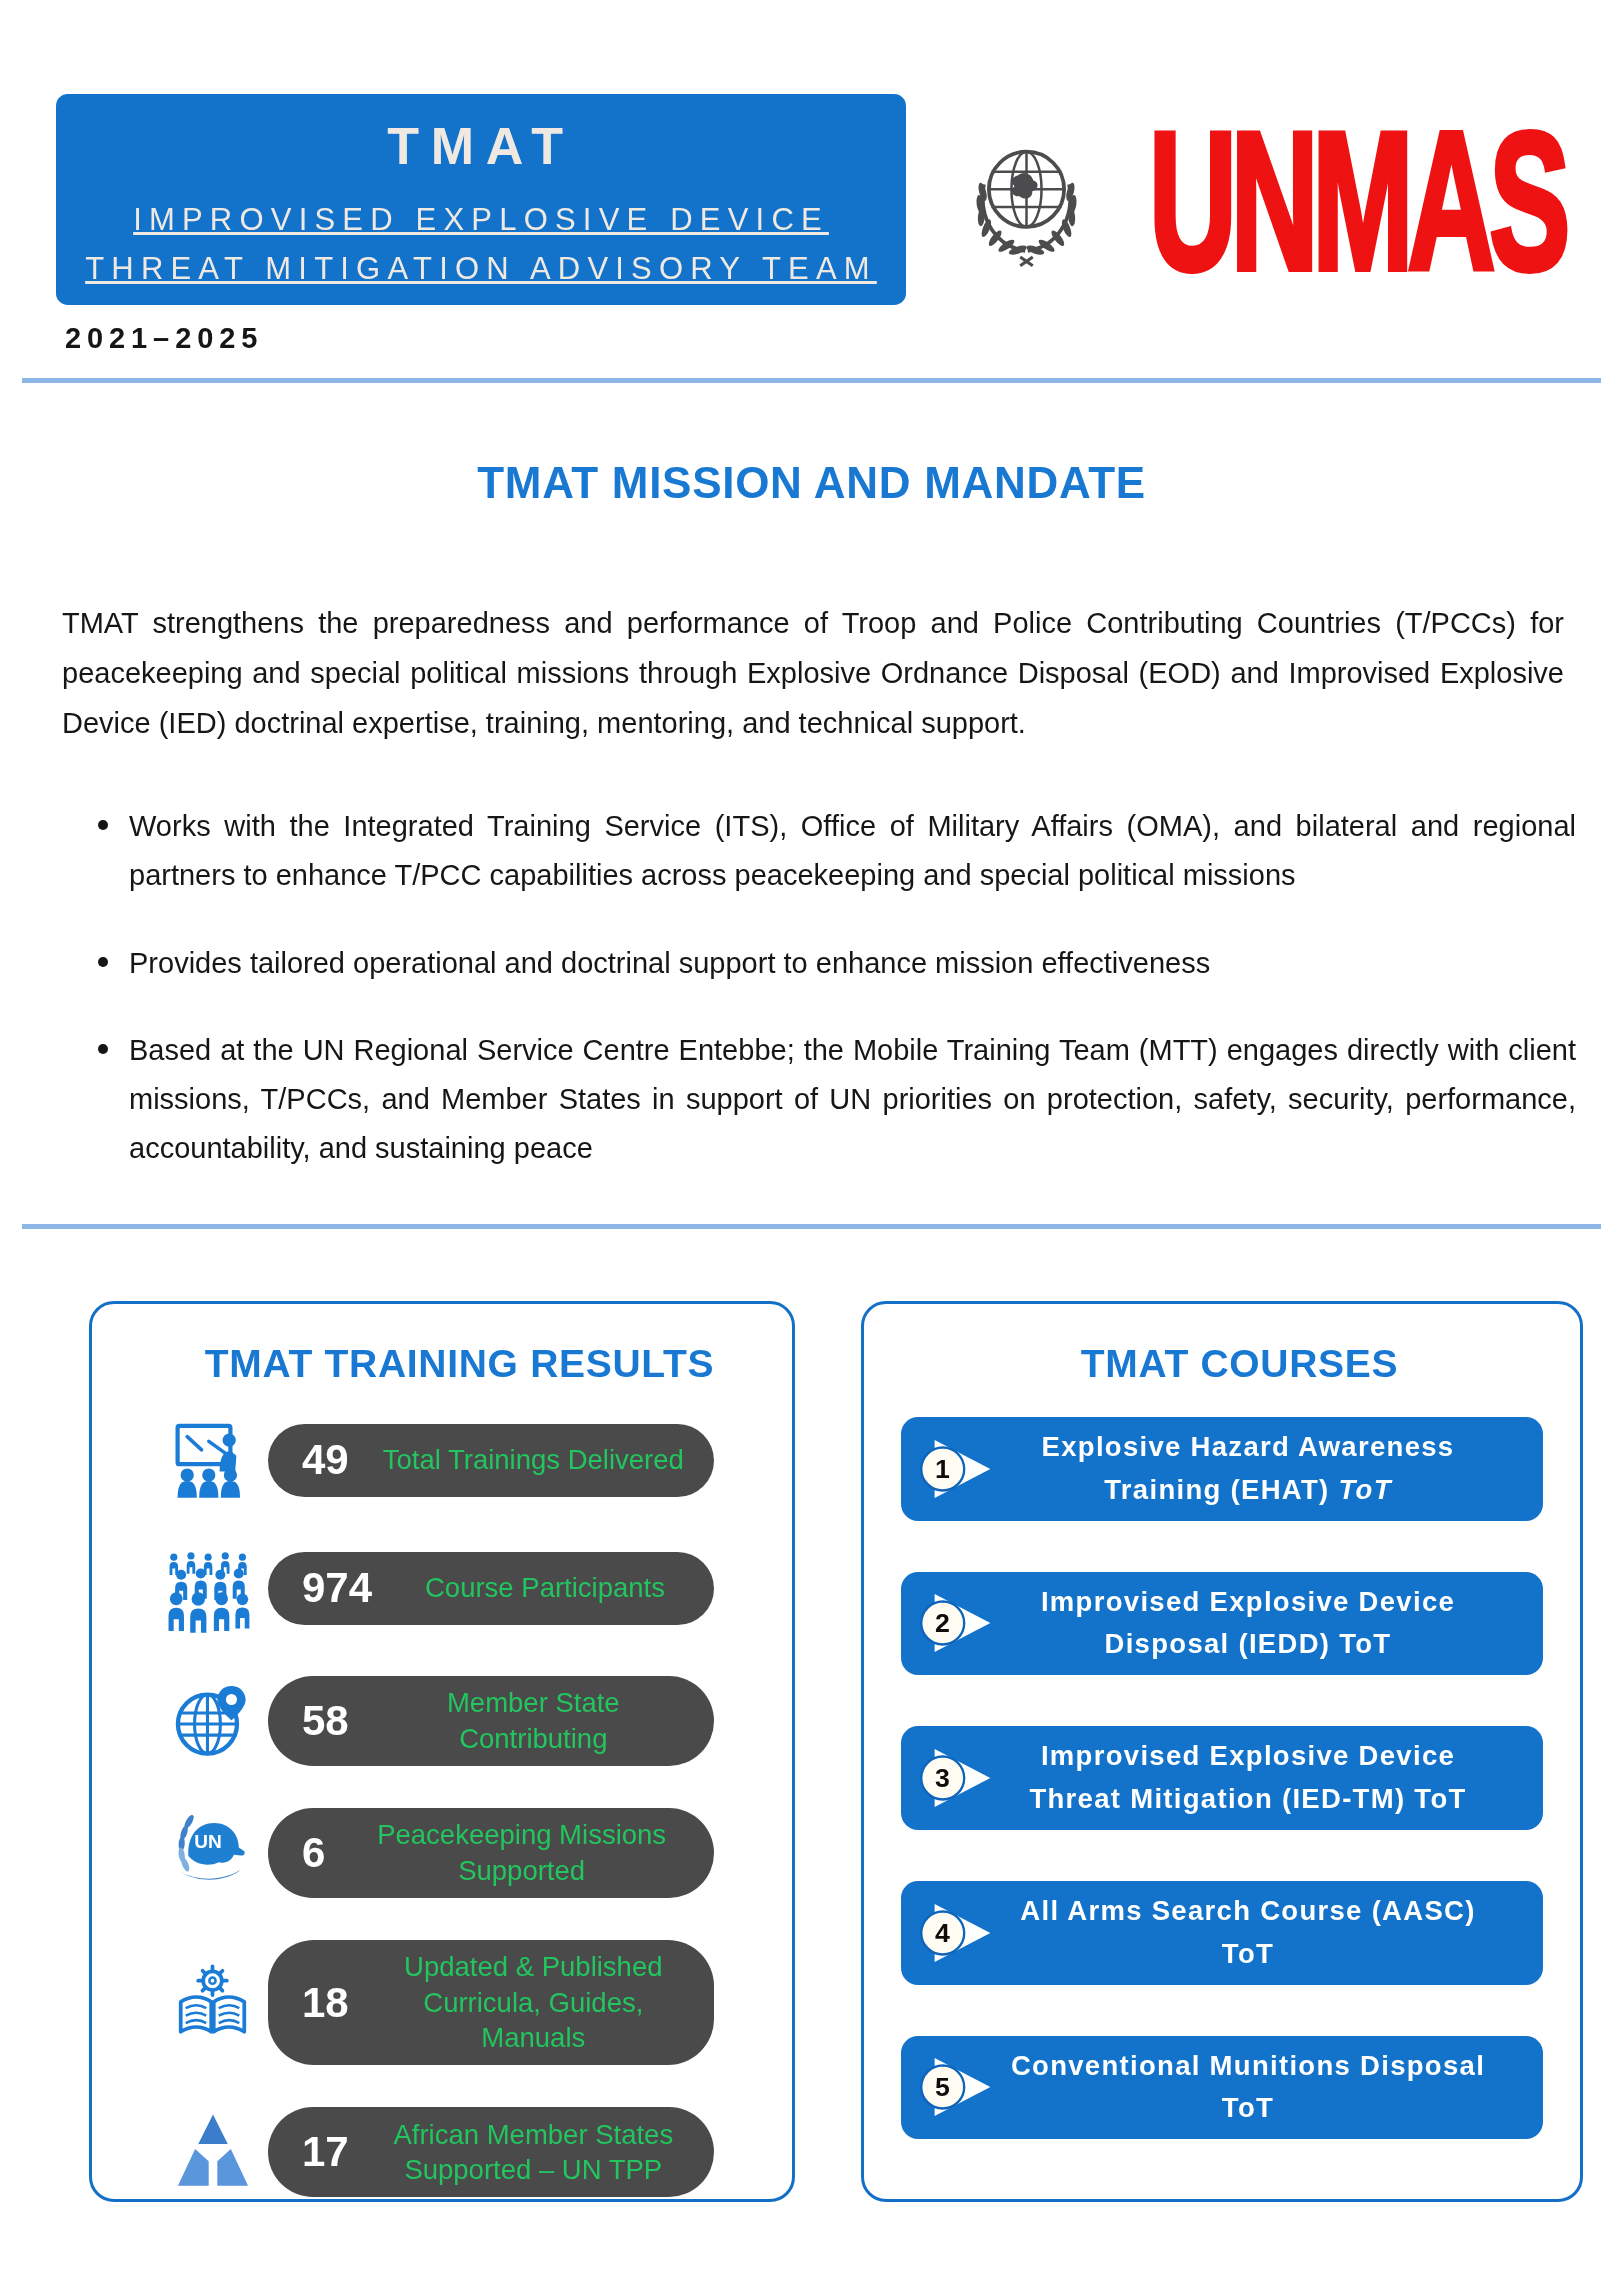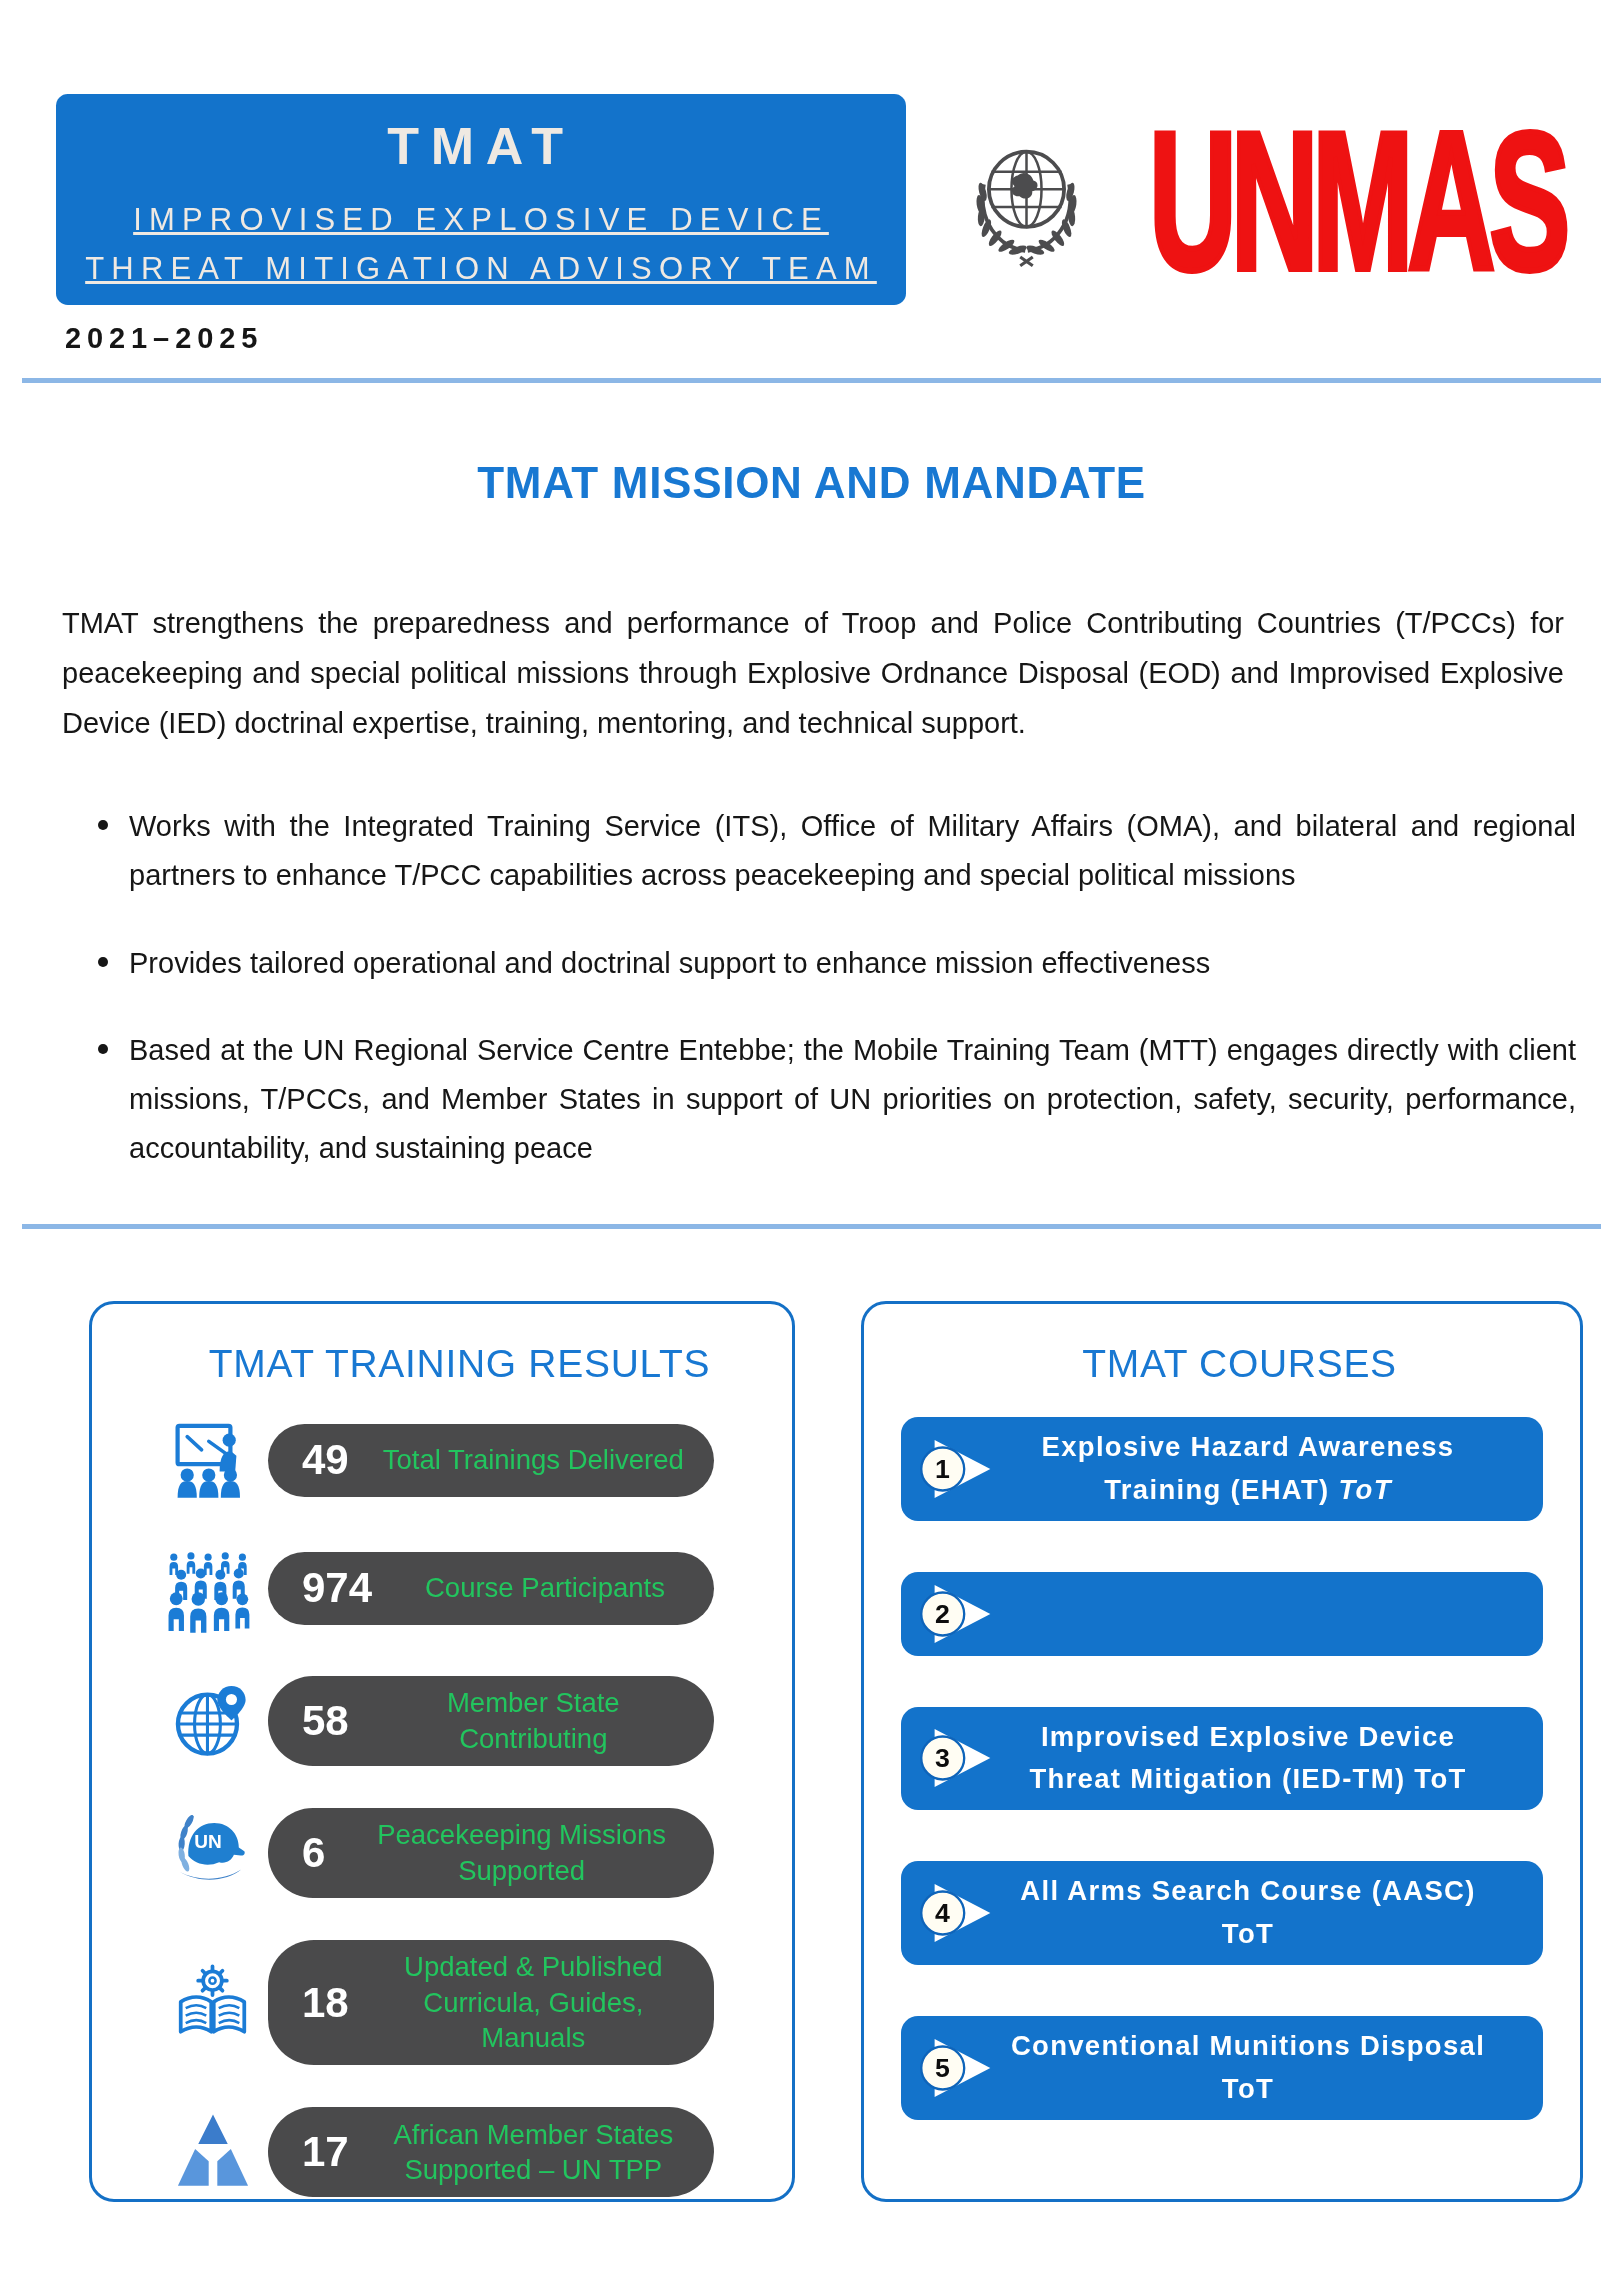--- a/index.html
+++ b/index.html
@@ -36,21 +36,21 @@
   .bullets li{position:relative;padding-left:39px;font-size:29px;line-height:1.7;
               text-align:justify;margin-bottom:38px;}
   .bullets li::before{content:'';position:absolute;left:7.8px;top:18.3px;width:9.8px;height:9.8px;
               border-radius:50%;background:#161616;}
 
   
   .panel{position:absolute;top:1301px;height:901px;border:3.9px solid #1470c6;
          border-radius:25px;background:#fff;box-sizing:border-box;}
   .panel.left{left:89px;width:706px;}
   .panel.right{left:861px;width:722px;}
-  .panel h2{text-align:center;margin:38px 0 0 0;font-size:39px;font-weight:normal;
+  .panel h2{text-align:center;margin:38px 0 0 0;font-size:39px;font-weight:bold;
             color:#1878d2;letter-spacing:0.7px;padding-left:35px;}
 
   
   .rows{margin-top:34px;display:flex;flex-direction:column;gap:42px;padding:0 78px 0 65px;}
   .stat-row{display:flex;align-items:center;min-height:80px;}
   .icon-box{width:111px;flex:none;display:flex;justify-content:center;align-items:center;}
   .pill{flex:1;background:#4a4a4b;border-radius:46px;color:#ffffff;display:flex;
         align-items:center;min-height:73px;box-sizing:border-box;padding:9.2px 19.6px 9.2px 34px;gap:23.5px;}
   .pill .num{font-size:42px;font-weight:bold;flex:none;}
   .pill .lbl{font-size:27.5px;line-height:1.3;text-align:center;flex:1;color:#22c55e;}
@@ -271,20 +271,21 @@
         </svg>
         <span class="course-label"><span>Explosive Hazard Awareness Training (EHAT)</span> <span class="tot-italic">ToT</span></span>
       </div>
 
       <div class="course-btn">
         <svg class="badge" width="77" height="65" viewBox="0 0 132 112" style="font-size:42px">
           <polygon points="30,6 126,56 30,106" fill="#ffffff"></polygon>
           <circle cx="44" cy="56" r="37" fill="#fffdf3" stroke="#0e64ba" stroke-width="4"></circle>
           <text x="44" y="72" text-anchor="middle" font-size="46" font-weight="bold" fill="#0d0d0d">2</text>
         </svg>
+        <span class="course-label"><span>Improvised Explosive Device Disposal (IEDD) ToT</span> <span class="tot-italic"></span></span>
       </div>
 
       <div class="course-btn">
         <svg class="badge" width="77" height="65" viewBox="0 0 132 112" style="font-size:42px">
           <polygon points="30,6 126,56 30,106" fill="#ffffff"></polygon>
           <circle cx="44" cy="56" r="37" fill="#fffdf3" stroke="#0e64ba" stroke-width="4"></circle>
           <text x="44" y="72" text-anchor="middle" font-size="46" font-weight="bold" fill="#0d0d0d">3</text>
         </svg>
         <span class="course-label"><span>Improvised Explosive Device Threat Mitigation (IED-TM) ToT</span> <span class="tot-italic"></span></span>
       </div>

